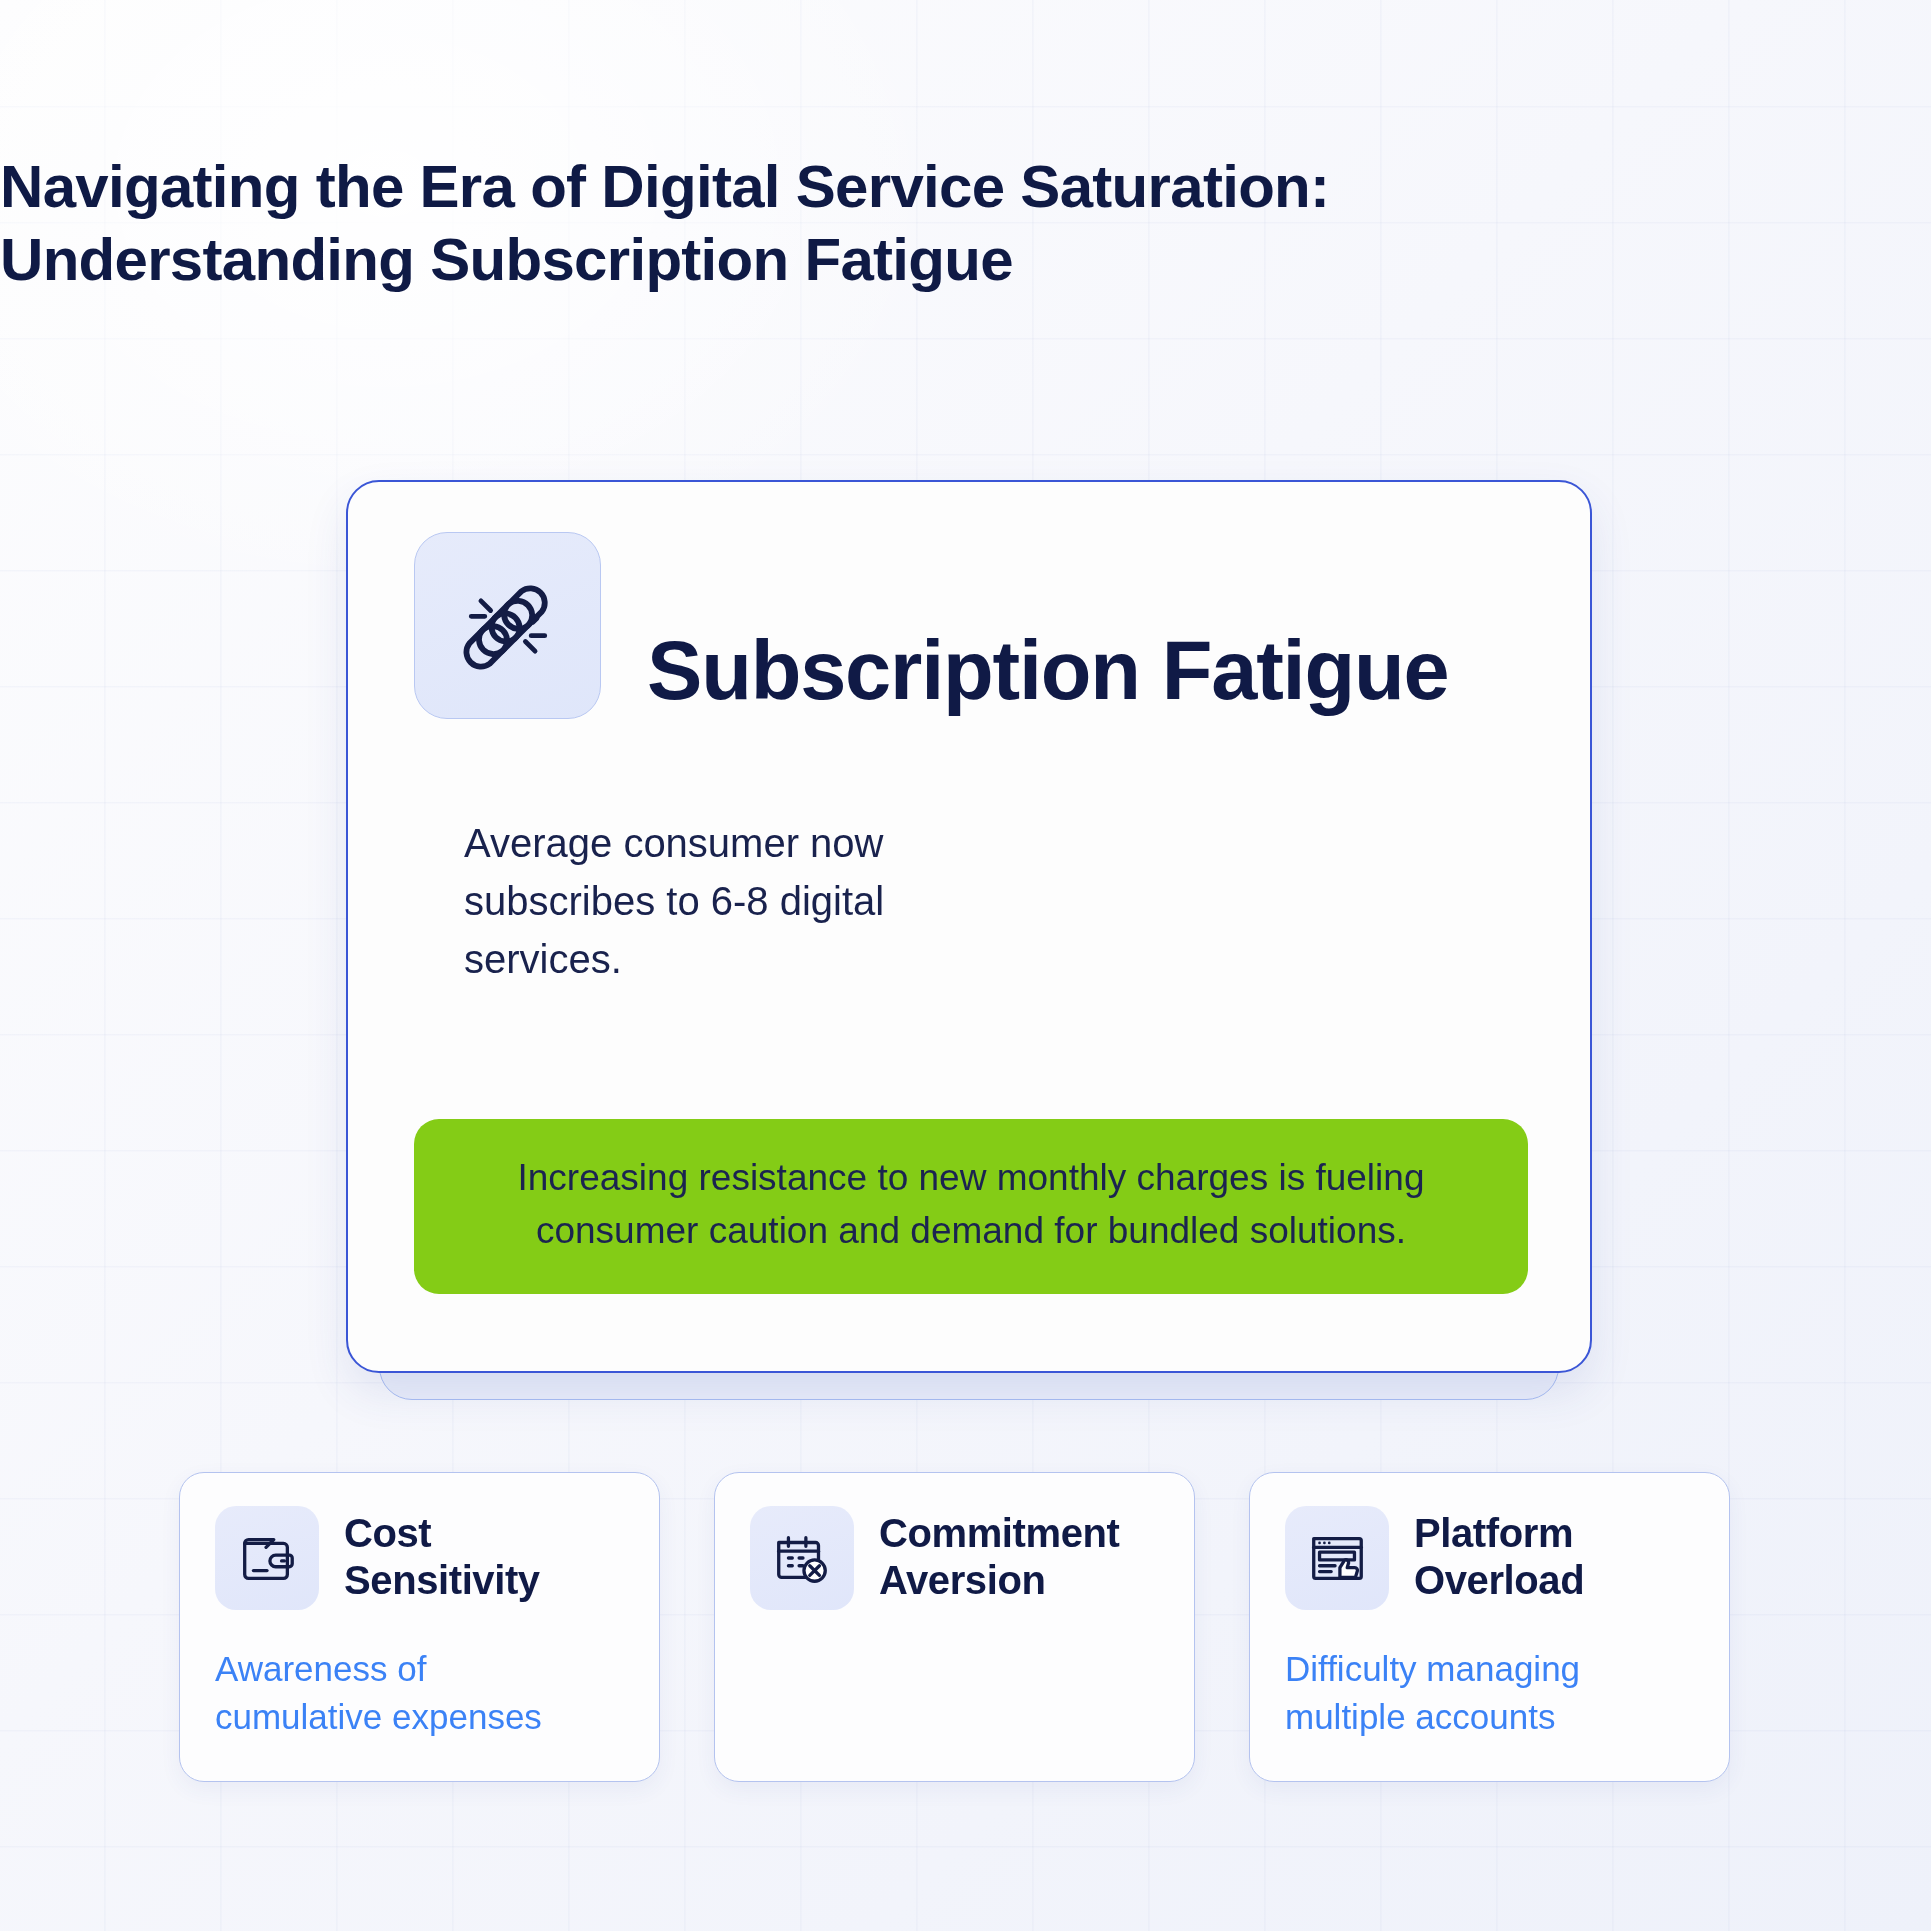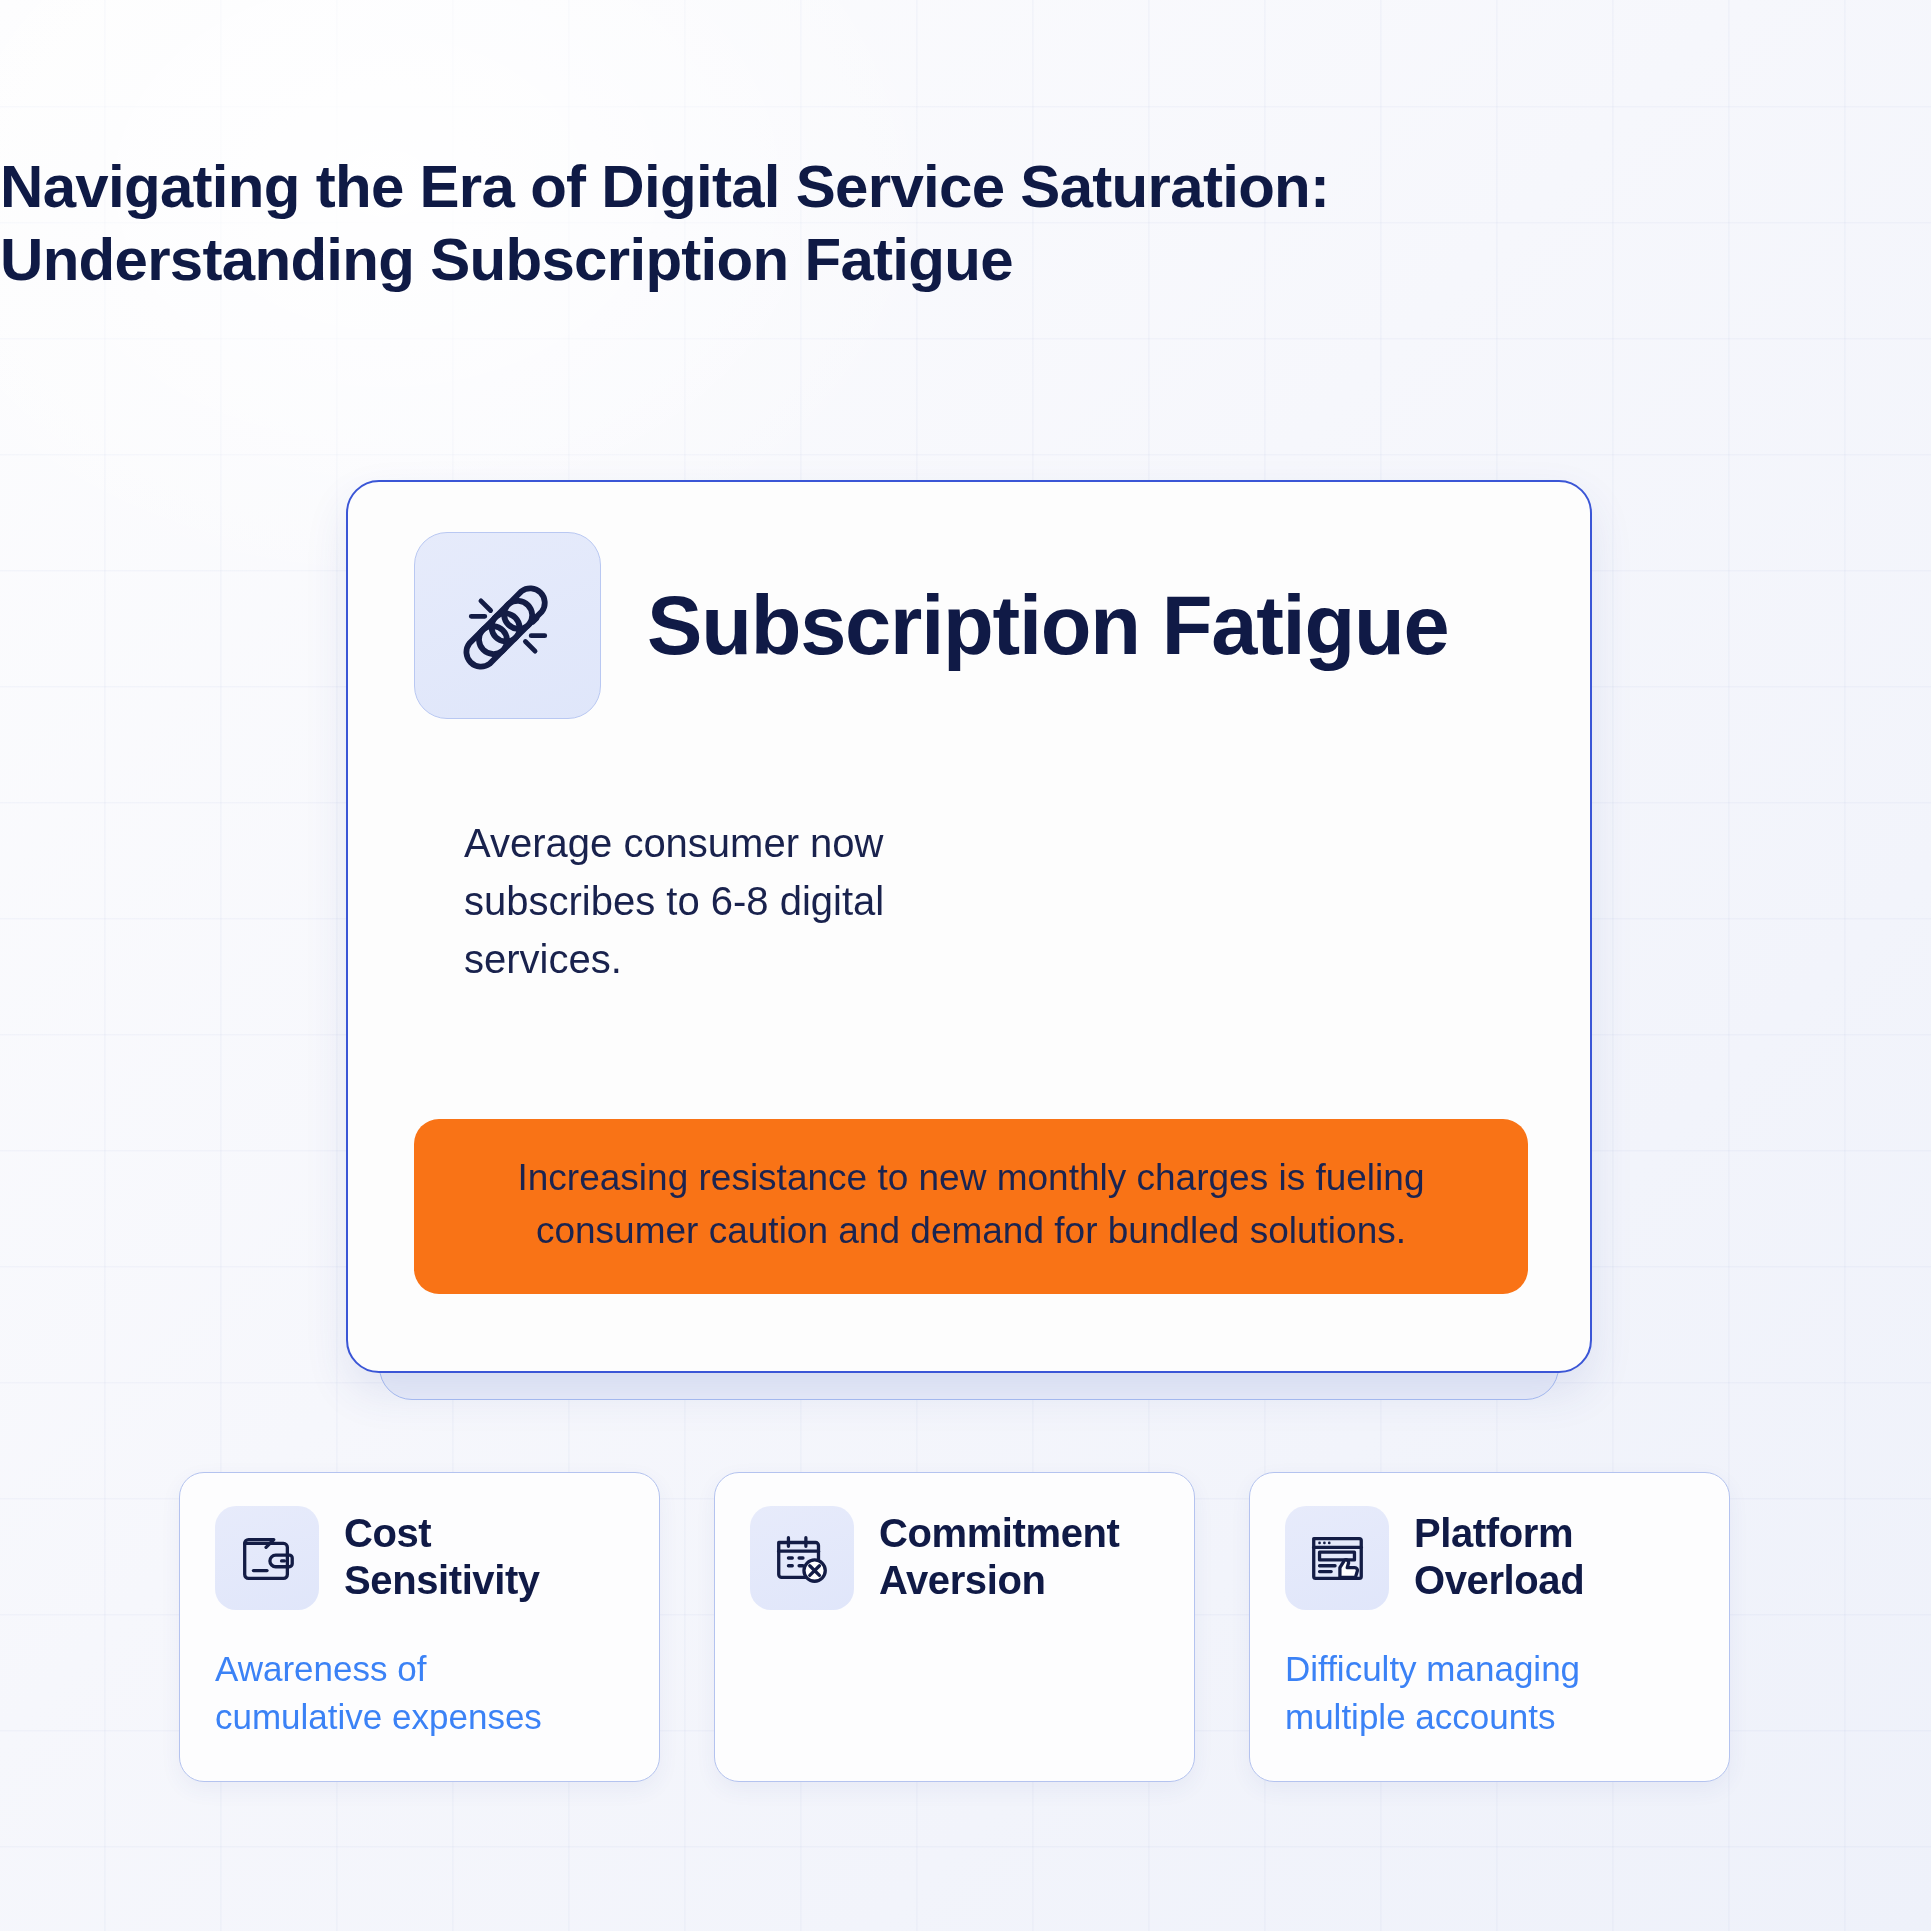--- a/index.html
+++ b/index.html
@@ -73,21 +73,21 @@
     border: 2.9px solid #3b56d6;
     border-radius: 33px;
     box-shadow: 0 19.3px 44px rgba(50,70,160,0.10);
   }
 
   
   .card-header {
     position: absolute;
     left: 66px; top: 50px;
     display: flex;
-    align-items: center;
+    align-items: flex-end;
     gap: 46px;
   }
   .icon-tile {
     width: 187px; height: 187px;
     background: linear-gradient(160deg, #e6ebfb 0%, #dfe6fa 100%);
     border: 1.9px solid #b9c8f2;
     border-radius: 33px;
     display: flex; align-items: center; justify-content: center;
   }
   .icon-tile svg { display: block; }
@@ -172,21 +172,21 @@
     line-height: 1.45;
     max-width: 541px;
   }
 
   
   .callout {
     position: absolute;
     left: 66px; top: 637px;
     width: 1114px;
     padding: 33px 39px 37px;
-    background: #f97316;
+    background: #84cc16;
     border-radius: 25px;
     text-align: center;
     color: #1b2450;
     font-size: 37px;
     line-height: 1.42;
     white-space: pre-line;
   }
 
   
   #bottom-row {

